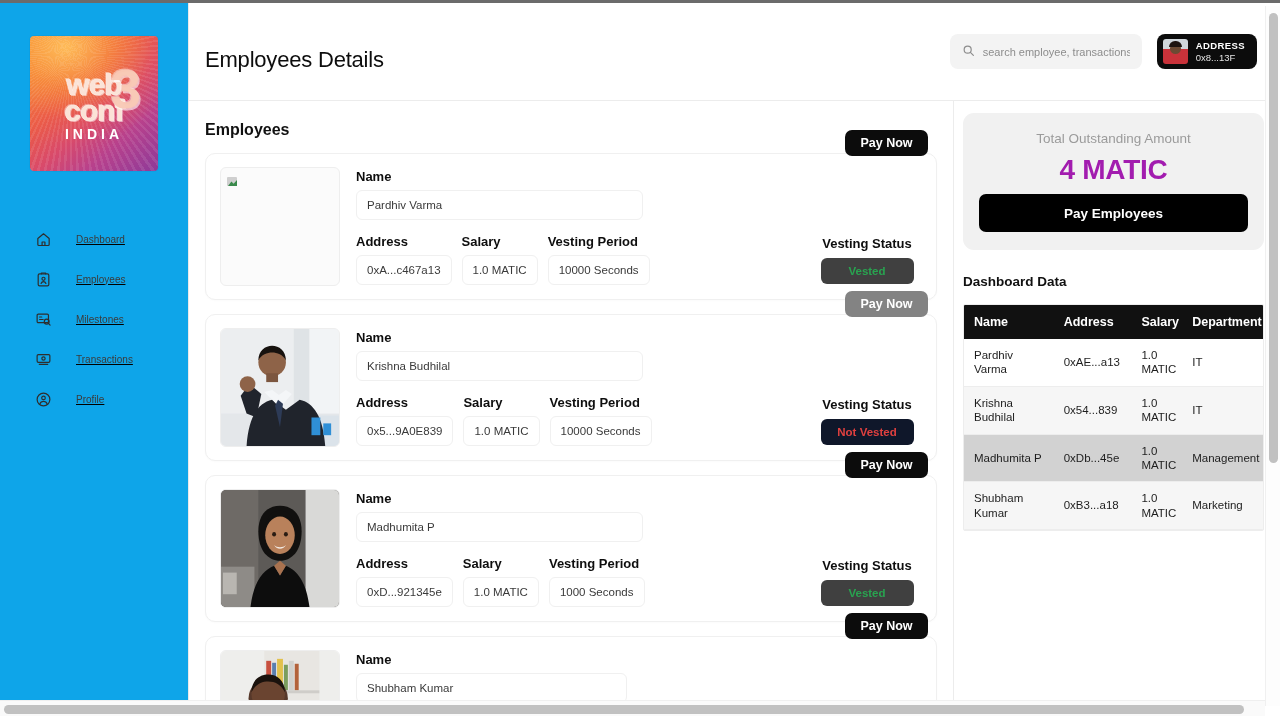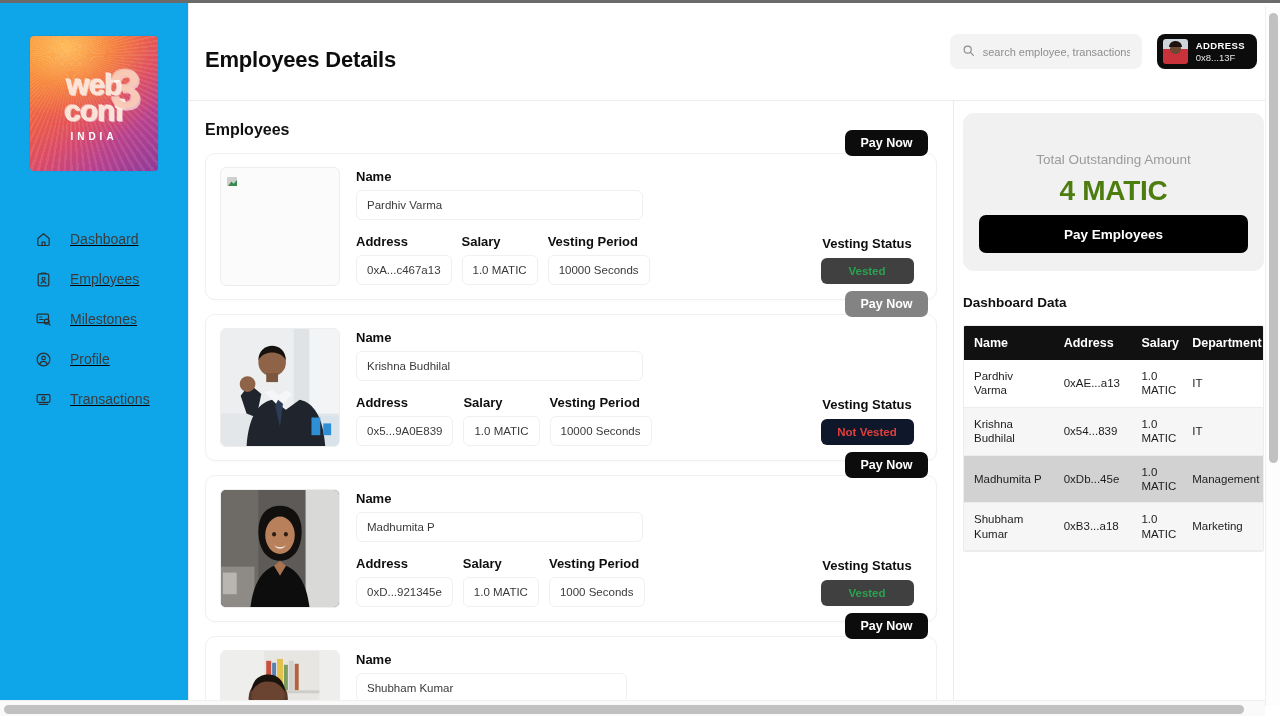--- a/index.html
+++ b/index.html
@@ -66,33 +66,33 @@
     font-size: 55px; font-weight: 900;
     color: rgba(248,200,180,.95);
     text-shadow: 1.5px 1.5px 0 rgba(255,255,255,.6), -1px -1px 0 rgba(255,255,255,.45);
     line-height: 1;
   }
   .logo-india {
     position: absolute;
     left: 0; right: 0; bottom: 29px;
     text-align: center;
     color: #ffffff;
-    font-size: 10px;
+    font-size: 14px;
     font-weight: 800;
     letter-spacing: 4px;
   }
   .nav { margin-top: 48px; }
   .nav-item {
     display: flex;
     align-items: center;
-    gap: 18px;
+    gap: 24px;
     height: 40px;
     padding-left: 35px;
     color: #3b3b3b;
-    font-size: 14px;
+    font-size: 10px;
     cursor: pointer;
     user-select: none;
     text-align: center;
   }
   .nav-item .nico { width: 17px; height: 17px; flex: 0 0 17px; display:flex; align-items:center; justify-content:center; }
   .nav-item .nico svg { display:block; }
 
   
   .mainwrap {
     flex: 1 1 auto;
@@ -106,21 +106,21 @@
     height: 98px;
     flex: 0 0 98px;
     border-bottom: 1px solid #ececec;
     display: flex;
     align-items: center;
     padding: 0 23px 0 16px;
     background: #fff;
   }
   .page-title {
     font-size: 22px;
-    font-weight: bold;
+    font-weight: normal;
     color: #0d0d0d;
     letter-spacing: -.2px;
     margin-top: 16px;
   }
   .topbar-right {
     margin-left: auto;
     display: flex;
     align-items: center;
     gap: 15px;
   }
@@ -298,25 +298,25 @@
     padding: 12px 16px 0 9px;
     background: #fff;
     overflow: hidden;
   }
   .outstanding {
     background: #f1f1f1;
     border-radius: 11px;
     padding: 18px 16px 18px;
     text-align: center;
   }
-  .out-label { font-size: 13.5px; color: #9b9b9b; margin-top: 21px; }
+  .out-label { font-size: 13.5px; color: #9b9b9b; }
   .out-amount {
     font-size: 28px;
     font-weight: bold;
-    color: #4d7c0f;
+    color: #a21caf;
     margin-top: 8px;
     letter-spacing: -.3px;
   }
   .pay-emp {
     margin-top: 8px;
     width: 100%;
     height: 38px;
     border: 0;
     border-radius: 7px;
     background: #000;
@@ -438,36 +438,36 @@
               <path d="M6.5 8.5h3M6.5 12h5"></path>
               <circle cx="16.5" cy="15" r="3.4"></circle>
               <path d="M19 17.5 21.3 20"></path>
             </svg>
         </span>
         <span>Milestones</span>
       </div>
       <div class="nav-item">
         <span class="nico">
           <svg width="17" height="17" viewBox="0 0 24 24" fill="none" stroke="#2e2e2e" stroke-width="1.7" stroke-linecap="round" stroke-linejoin="round">
+              <rect x="3" y="5" width="18" height="11" rx="1.8"></rect>
+              <circle cx="12" cy="10.5" r="2.3"></circle>
+              <path d="M6 18.8h12"></path>
+            </svg>
+        </span>
+        <span>Transactions</span>
+      </div>
+      <div class="nav-item">
+        <span class="nico">
+          <svg width="17" height="17" viewBox="0 0 24 24" fill="none" stroke="#2e2e2e" stroke-width="1.7" stroke-linecap="round" stroke-linejoin="round">
               <circle cx="12" cy="12" r="9"></circle>
               <circle cx="12" cy="9.8" r="2.5"></circle>
               <path d="M7 18.2c.8-2.3 2.7-3.5 5-3.5s4.2 1.2 5 3.5"></path>
             </svg>
         </span>
         <span>Profile</span>
-      </div>
-      <div class="nav-item">
-        <span class="nico">
-          <svg width="17" height="17" viewBox="0 0 24 24" fill="none" stroke="#2e2e2e" stroke-width="1.7" stroke-linecap="round" stroke-linejoin="round">
-              <rect x="3" y="5" width="18" height="11" rx="1.8"></rect>
-              <circle cx="12" cy="10.5" r="2.3"></circle>
-              <path d="M6 18.8h12"></path>
-            </svg>
-        </span>
-        <span>Transactions</span>
       </div>
     </nav>
   </aside>
 
   <div class="mainwrap">
 
     <header class="topbar">
       <div class="page-title">Employees Details</div>
       <div class="topbar-right">
         <div class="searchbox">

